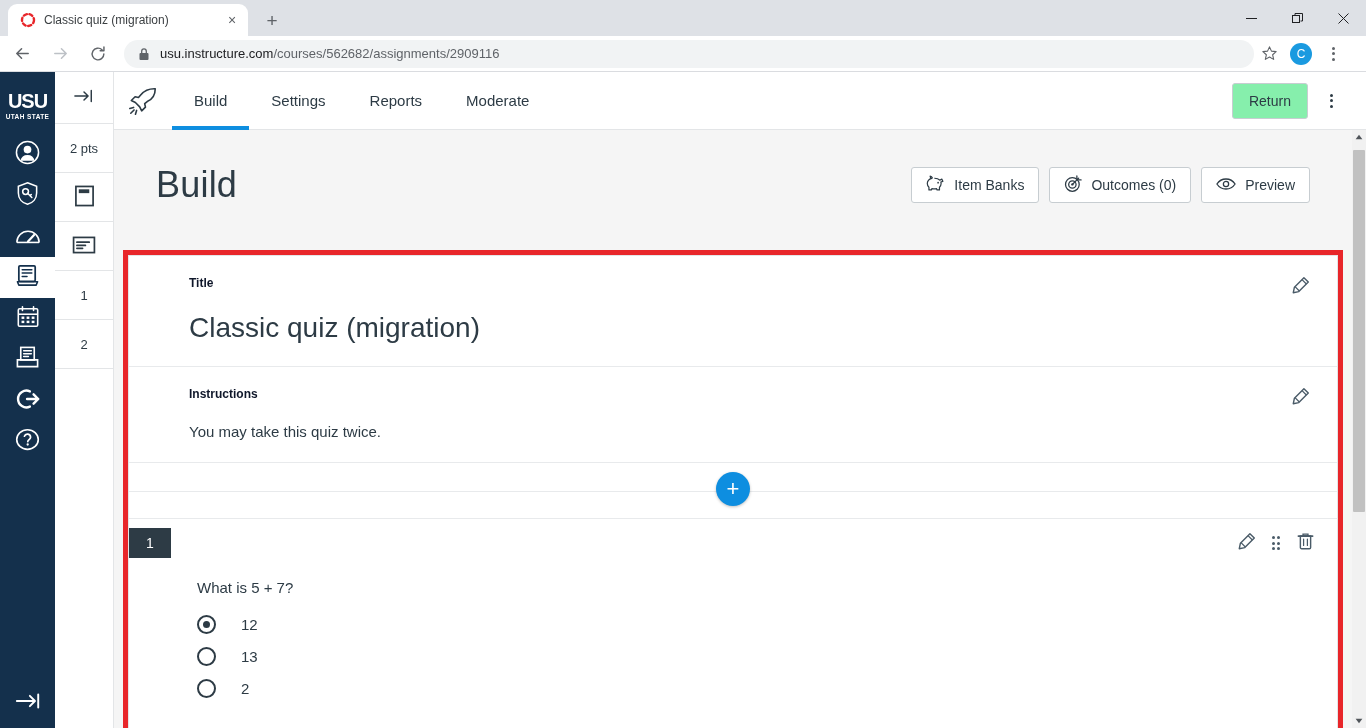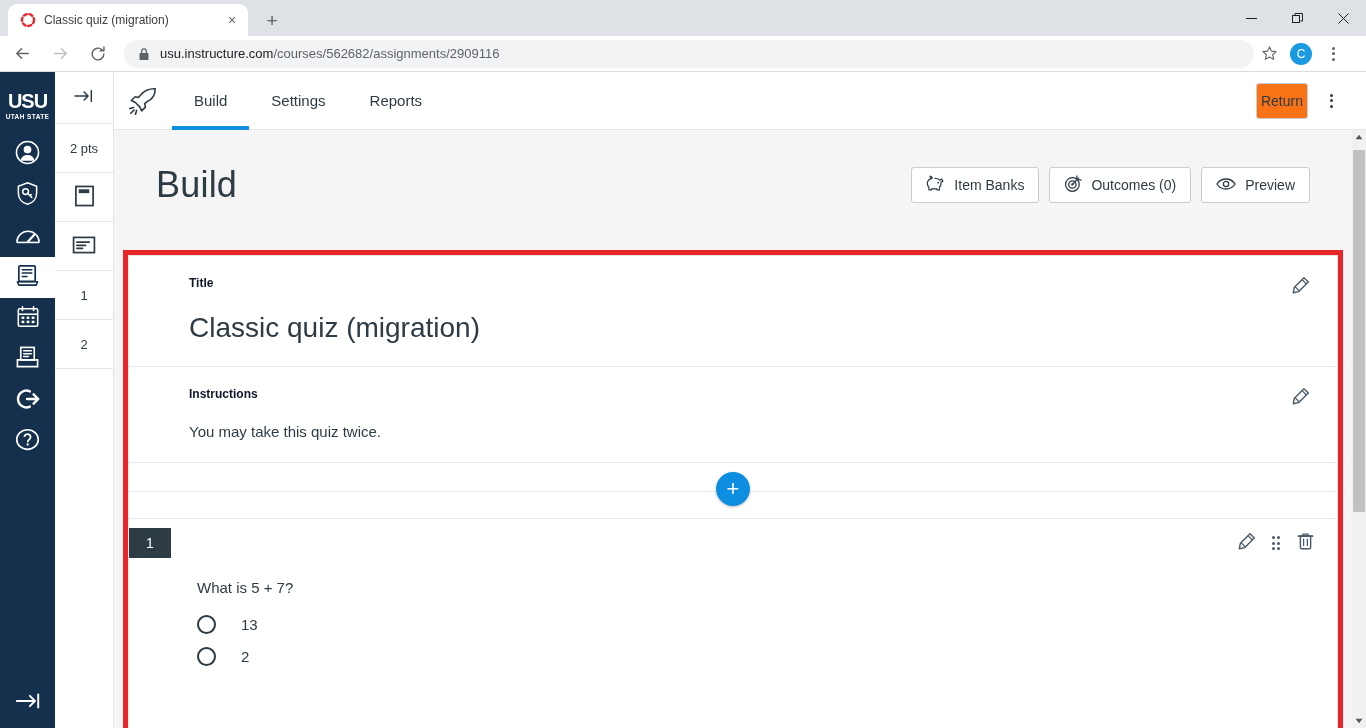--- a/index.html
+++ b/index.html
@@ -123,21 +123,21 @@
   .apptab.active::after {
     content: ""; position: absolute; left: 0; right: 0; bottom: 0; height: 4px; background: #0e8ee0;
   }
   .hdr-right { margin-left: auto; display: flex; align-items: center; gap: 6px; padding-right: 18px; }
   .btn {
     border: 1px solid #c7cdd1; border-radius: 3px; background: #fff;
     font-size: 14px; color: #2d3b45; height: 36px;
     display: inline-flex; align-items: center; gap: 9px; padding: 0 14px;
     font-family: "Liberation Sans", sans-serif;
   }
-  .btn.gray { background: #f97316; padding: 0 4px; }
+  .btn.gray { background: #86efac; padding: 0 16px; }
   .hdr-kebab { width: 34px; height: 36px; display: flex; align-items: center; justify-content: center; color: #2d3b45; }
 
   
   .body {
     position: absolute; top: 130px; left: 114px; width: 1238px; height: 598px;
     background: #f5f5f5; overflow: hidden;
   }
   .pagehead {
     position: relative; height: 110px; padding: 0 42px;
     display: flex; align-items: center;
@@ -419,20 +419,21 @@
     <div class="rocket">
       <svg width="32" height="32" viewBox="0 0 34 34">
         <path d="M29 4c-6 0-11 2.5-14.5 6.6l-2.3 2.7-3.6-.8-4 4 4.3 2.1 4.6 4.6 2.1 4.3 4-4-.8-3.6 2.7-2.3C27.5 15 30 10 30 4z" fill="none" stroke="currentColor" stroke-width="1.7" stroke-linejoin="round"></path>
         <path d="M4 30l3.5-3.5M3 25l4-1.2M9 31l1.2-4" fill="none" stroke="currentColor" stroke-width="1.7" stroke-linecap="round"></path>
       </svg>
     </div>
     <div class="apptabs">
       <div class="apptab active">Build</div>
       <div class="apptab">Settings</div>
       <div class="apptab">Reports</div>
+      <div class="apptab">Moderate</div>
     </div>
     <div class="hdr-right">
       <button class="btn gray">Return</button>
       <div class="hdr-kebab">
         <span class="kebab">
             <i></i>
             <i></i>
             <i></i>
           </span>
       </div>
@@ -532,20 +533,24 @@
                 <path d="M4.6 4.3h10.8v12a1.3 1.3 0 0 1-1.3 1.3H5.9a1.3 1.3 0 0 1-1.3-1.3z" fill="none" stroke="currentColor" stroke-width="1.5"></path>
                 <path d="M7.4 2.2h5.2v2.1H7.4z" fill="none" stroke="currentColor" stroke-width="1.4"></path>
                 <path d="M8 7.6v6.6M12 7.6v6.6" fill="none" stroke="currentColor" stroke-width="1.3" stroke-linecap="round"></path>
               </svg>
             </span>
           </div>
         </div>
         <div class="qbody">
           <div class="qtext">What is 5 + 7?</div>
           <div class="opt">
+            <span class="radio sel"></span>
+            <span class="opt-label">12</span>
+          </div>
+          <div class="opt">
             <span class="radio"></span>
             <span class="opt-label">13</span>
           </div>
           <div class="opt">
             <span class="radio"></span>
             <span class="opt-label">2</span>
           </div>
         </div>
       </div>
 

